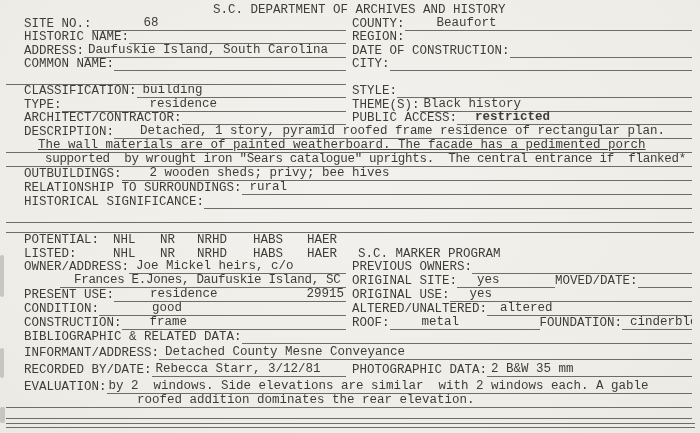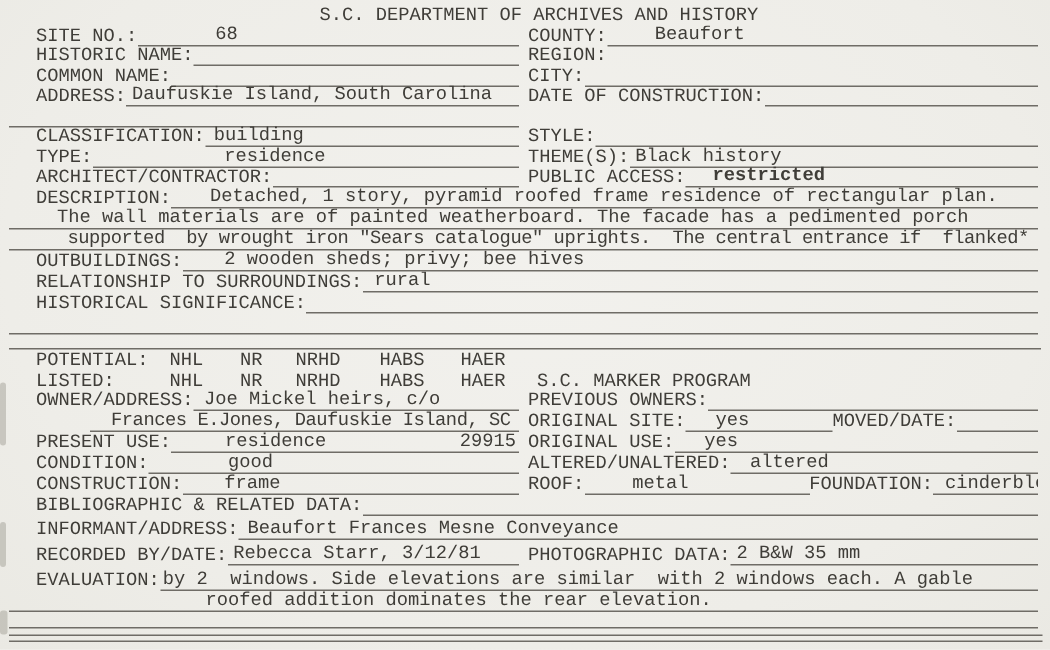--- a/index.html
+++ b/index.html
@@ -68,42 +68,42 @@
       <span class="lab">HISTORIC NAME:</span>
       <span class="u"></span>
     </div>
     <div class="rcol">
       <span class="lab">REGION:</span>
     </div>
   </div>
 
   <div class="row">
     <div class="lcol">
-      <span class="lab">COMMON NAME:</span>
-      <span class="u"></span>
-    </div>
-    <div class="rcol">
-      <span class="lab">CITY:</span>
-      <span class="u"></span>
-    </div>
-  </div>
-
-  <div class="row">
-    <div class="lcol">
       <span class="lab">ADDRESS:</span>
       <span class="u" style="padding-left:4px;">Daufuskie Island, South Carolina</span>
     </div>
     <div class="rcol">
       <span class="lab">DATE OF CONSTRUCTION:</span>
       <span class="u"></span>
     </div>
   </div>
 
   <div class="row">
     <div class="lcol">
+      <span class="lab">COMMON NAME:</span>
+      <span class="u"></span>
+    </div>
+    <div class="rcol">
+      <span class="lab">CITY:</span>
+      <span class="u"></span>
+    </div>
+  </div>
+
+  <div class="row">
+    <div class="lcol">
       <span class="u full-u"></span>
     </div>
   </div>
 
   <div class="row">
     <div class="lcol">
       <span class="lab">CLASSIFICATION:</span>
       <span class="u" style="padding-left:6px;">building</span>
     </div>
     <div class="rcol">
@@ -132,21 +132,21 @@
       <span class="lab">PUBLIC ACCESS:</span>
       <span class="u" style="padding-left:18px;font-weight:bold;">restricted</span>
     </div>
   </div>
 
   <div class="row rB">
     <span class="lab">DESCRIPTION:</span>
     <span class="u" style="padding-left:26px;">Detached, 1 story, pyramid roofed frame residence of rectangular plan.</span>
   </div>
   <div class="row rB">
-    <span class="u full-u" style="padding-left:32px;">The wall materials are of painted weatherboard. The facade has a pedimented porch</span>
+    <span class="u full-u" style="padding-left:32px;text-decoration:underline;">The wall materials are of painted weatherboard. The facade has a pedimented porch</span>
   </div>
   <div class="row rB">
     <span class="u full-u tight" style="padding-left:39px;">supported  by wrought iron "Sears catalogue" uprights.  The central entrance if  flanked*</span>
   </div>
 
   <div class="row rB">
     <span class="lab">OUTBUILDINGS:</span>
     <span class="u" style="padding-left:28px;">2 wooden sheds; privy; bee hives</span>
   </div>
 
@@ -245,21 +245,21 @@
     </div>
   </div>
 
   <div class="row rC h14">
     <span class="lab">BIBLIOGRAPHIC &amp; RELATED DATA:</span>
     <span class="u"></span>
   </div>
 
   <div class="row h16">
     <span class="lab">INFORMANT/ADDRESS:</span>
-    <span class="u" style="padding-left:6px;">Beaufort Frances Mesne Conveyance</span>
+    <span class="u" style="padding-left:6px;">Detached County Mesne Conveyance</span>
   </div>
 
   <div class="row h17">
     <div class="lcol">
       <span class="lab">RECORDED BY/DATE:</span>
       <span class="u" style="padding-left:4px;">Rebecca Starr, 3/12/81</span>
     </div>
     <div class="rcol">
       <span class="lab">PHOTOGRAPHIC DATA:</span>
       <span class="u" style="padding-left:4px;">2 B&amp;W 35 mm</span>

